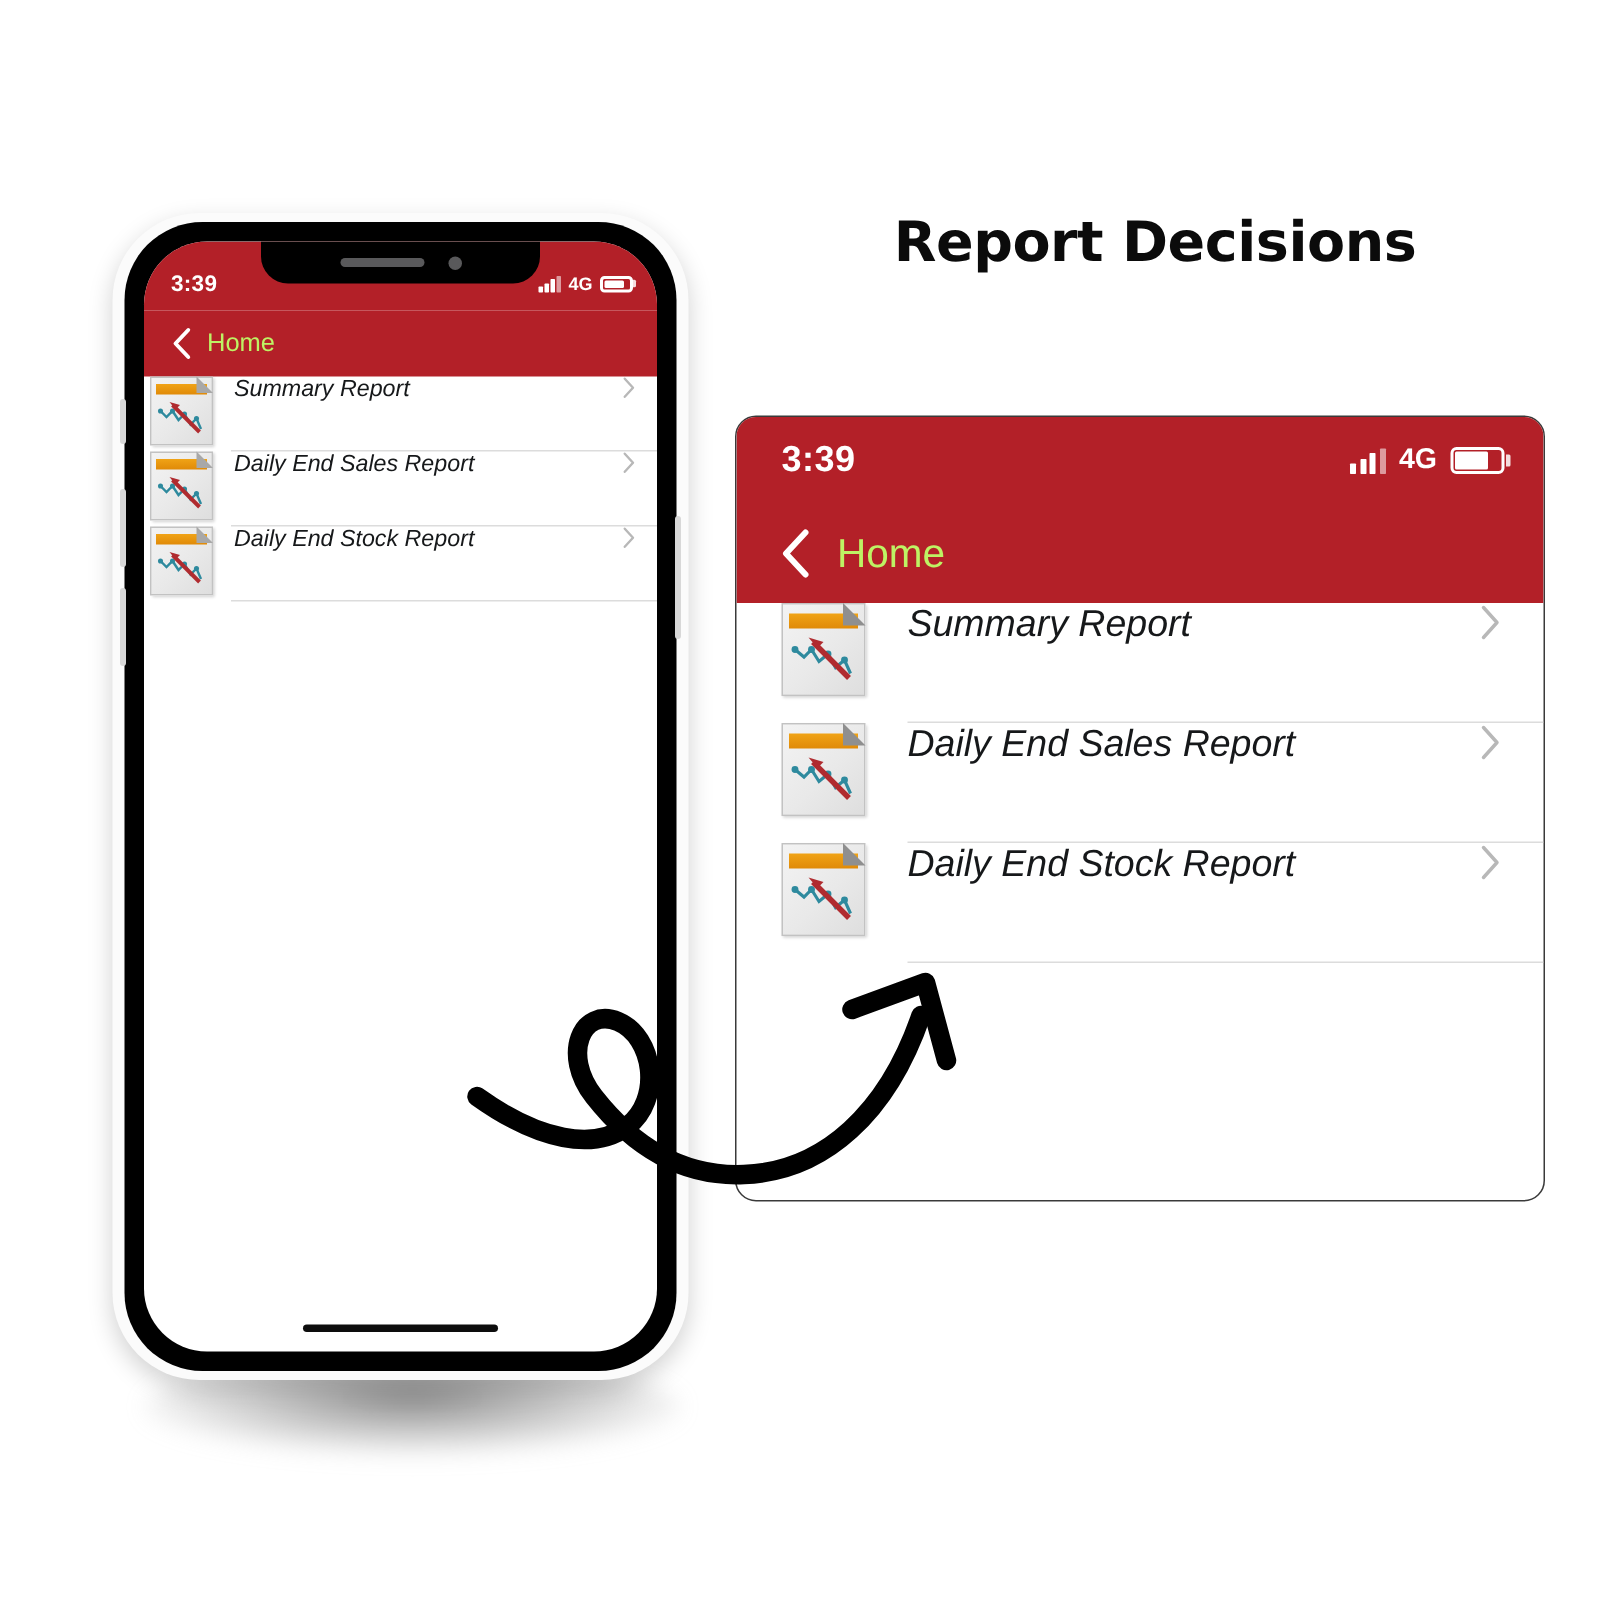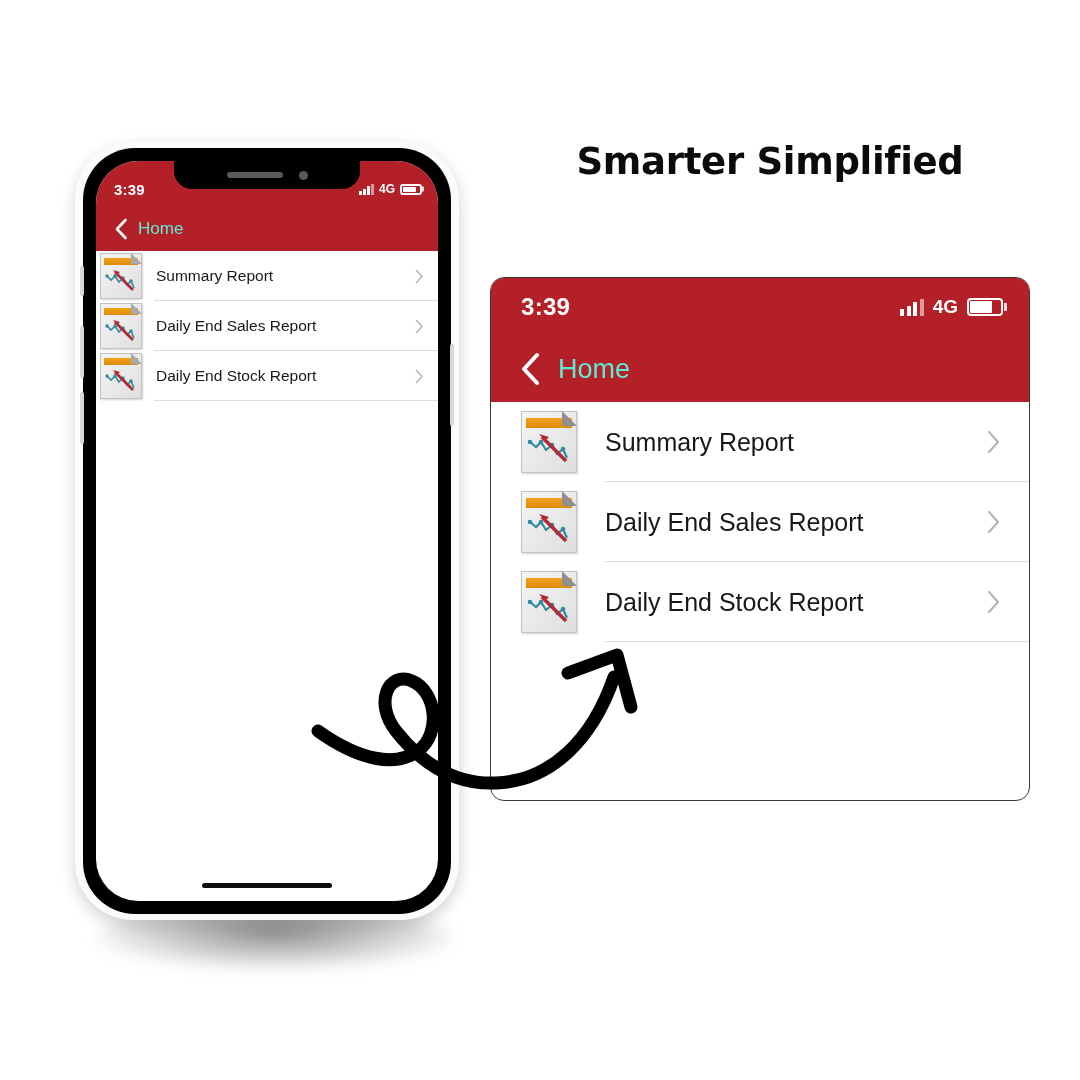--- a/index.html
+++ b/index.html
@@ -126,21 +126,21 @@
     display: flex;
     align-items: center;
     justify-content: space-between;
     background: var(--brand);
     color: #ffffff;
   }
   .app-navbar {
     display: flex;
     align-items: center;
     background: var(--brand);
-    color: #5eead4;
+    color: #bef264;
   }
   .nav-chevron { display: block; }
   .sig-bars { display: inline-flex; align-items: flex-end; }
   .sig-bars i { display: block; background: #fff; border-radius: 0.5px; }
   .battery {
     box-sizing: border-box;
     border: 2px solid #ffffff;
     border-radius: 3px;
     position: relative;
     display: inline-block;
@@ -155,21 +155,21 @@
     position: absolute;
     right: -4px;
     top: 50%;
     transform: translateY(-50%);
     width: 2px;
     background: rgba(255,255,255,0.85);
     border-radius: 0 1px 1px 0;
   }
 
   
-  .report-row { display: flex; align-items: center; position: relative; }
+  .report-row { display: flex; position: relative; font-style: italic; }
   .report-row .row-sep {
     position: absolute;
     bottom: 0;
     background: #dcdcdc;
     height: 1px;
   }
   .row-label {
     flex: 1;
     color: #16181a;
     font-family: "Liberation Sans", sans-serif;
@@ -219,21 +219,21 @@
     top: 625px;
     width: 380px;
     height: 200px;
     pointer-events: none;
   }
 </style>
 </head>
 <body>
 
 <div class="headline">
-  <span class="hl-line">Smarter Simplified</span>
+  <span class="hl-line">Report Decisions</span>
 </div>
 
 <div class="phone-shadow"></div>
 
 <div class="phone">
   <div class="phone-body">
 
     <div class="side-btn mute"></div>
     <div class="side-btn volup"></div>
     <div class="side-btn voldn"></div>

